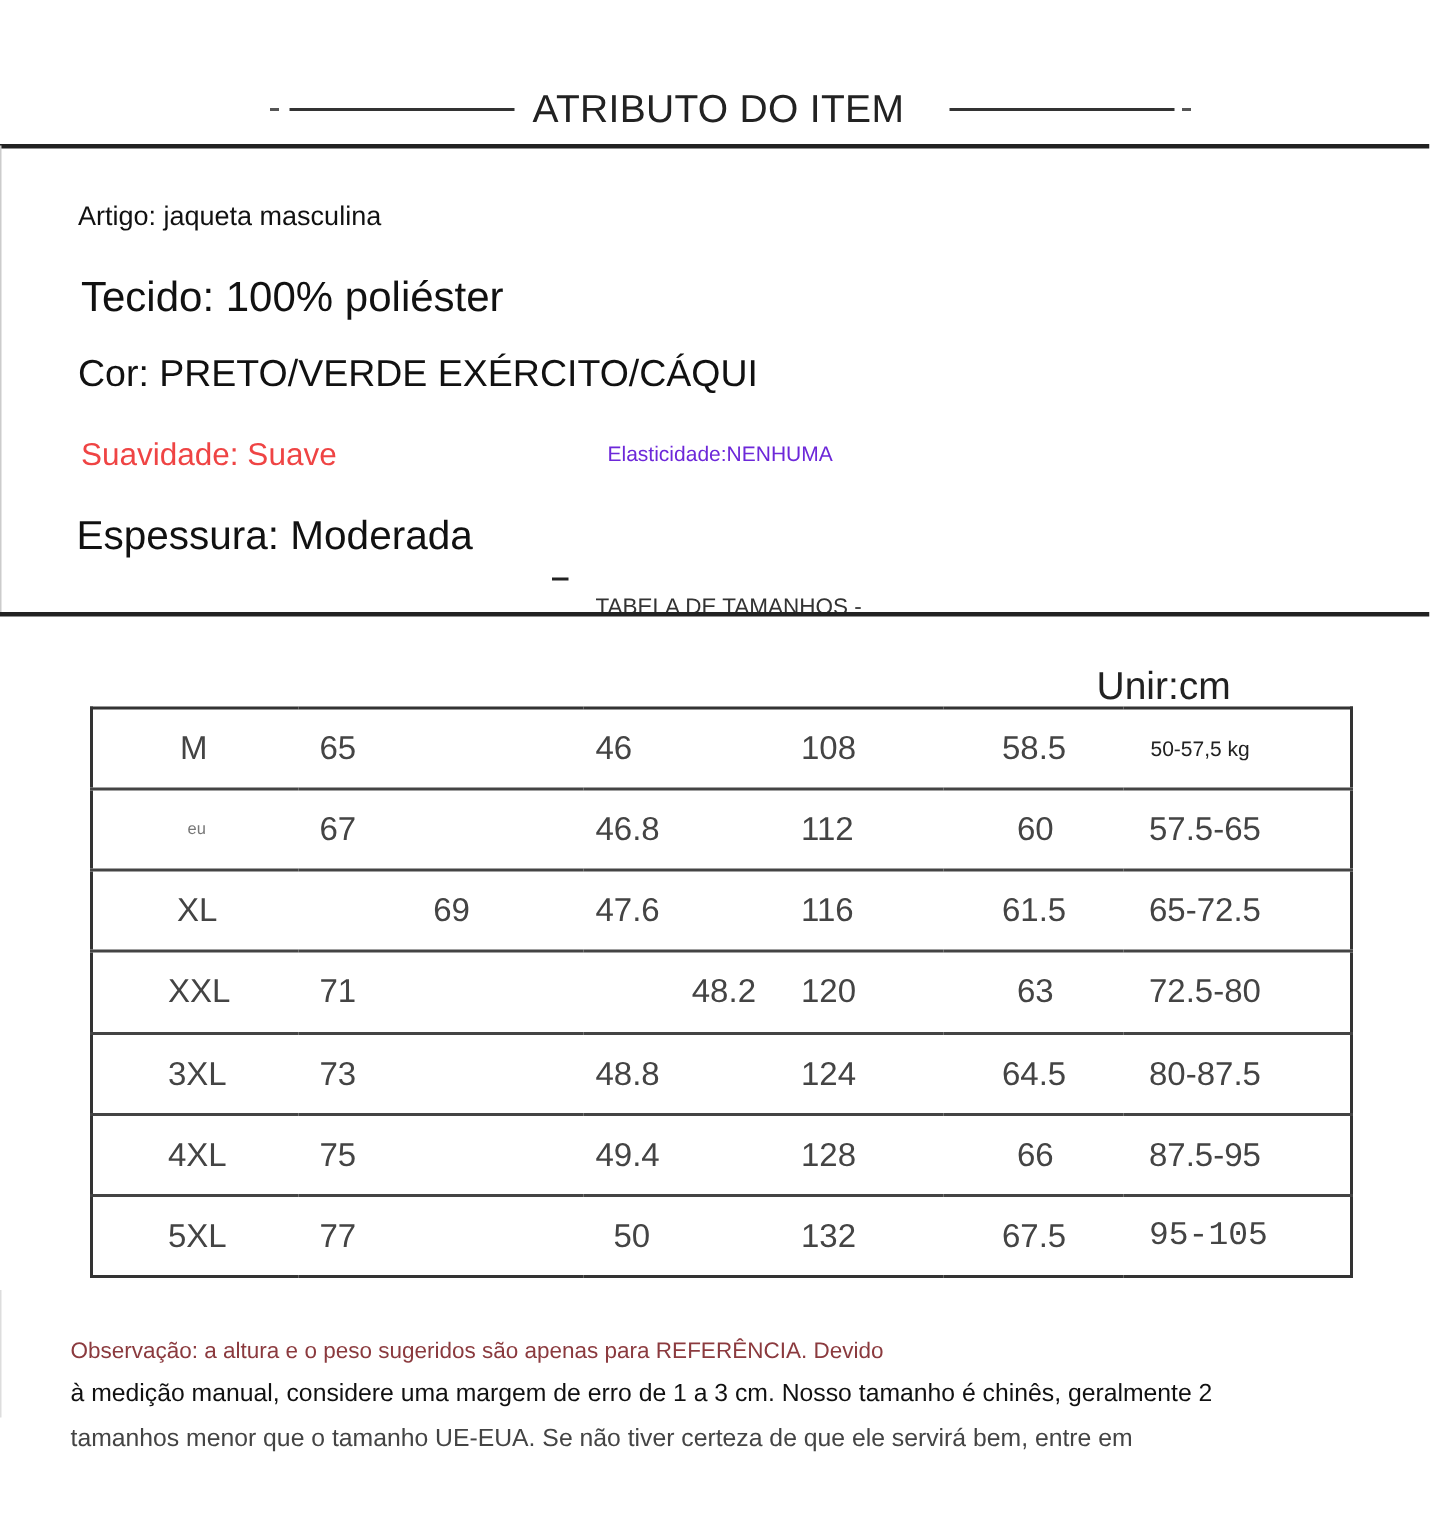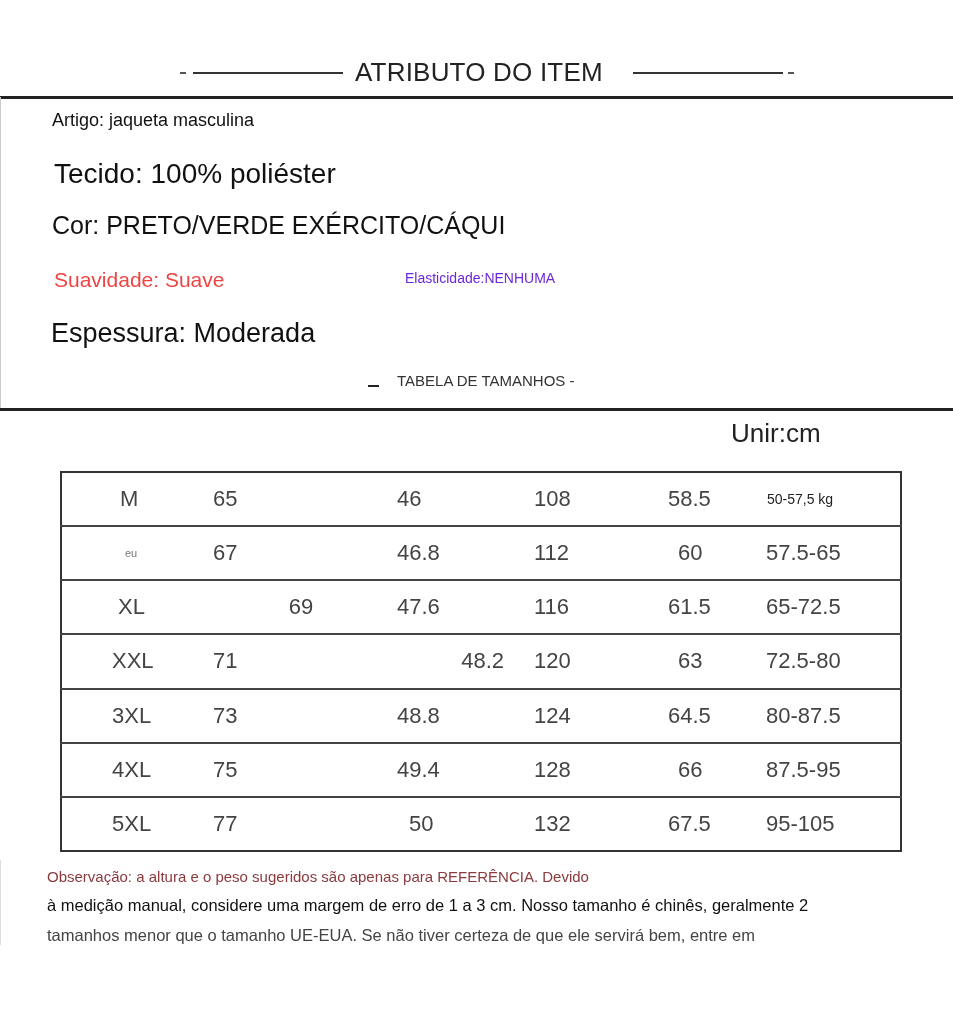--- a/index.html
+++ b/index.html
@@ -1,19 +1,19 @@
 <!DOCTYPE html>
 <html><head>
   <meta charset="utf-8">
   <style>
     * { box-sizing: border-box; margin: 0; padding: 0; }
     html, body { width: 953px; height: 1024px; background: #ffffff; overflow: hidden; }
     body { position: relative; font-family: "Liberation Sans", "DejaVu Sans", sans-serif; color: #111; }
 
-    .abs { position: absolute; white-space: nowrap; }
+    .abs { position: absolute; white-space: nowrap; margin-top: 24px; }
 
     
     .title-wrap { position: absolute; top: 52px; left: 0; width: 756px; height: 40px; }
     .title-dash { position: absolute; top: 20px; height: 2px; background: #333; }
     .title-dash.left { left: 193px; width: 150px; }
     .title-dash.right { left: 633px; width: 150px; }
     .title-tick { position: absolute; top: 20px; height: 2px; width: 6px; background: #555; }
     .title-tick.left { left: 180px; }
     .title-tick.right { left: 788px; }
     .title-text { position: absolute; top: 5px; left: 355px; font-size: 26px; color: #222; letter-spacing: 0.2px; }
@@ -163,21 +163,21 @@
     <td style="text-align:left;padding-left:30px;">128</td>
     <td style="text-align:left;padding-left:49px;">66</td>
     <td style="text-align:left;padding-left:17px;">87.5-95</td>
   </tr>
   <tr>
     <td style="text-align:left;padding-left:50px;">5XL</td>
     <td style="text-align:left;padding-left:14px;">77</td>
     <td style="text-align:left;padding-left:20px;">50</td>
     <td style="text-align:left;padding-left:30px;">132</td>
     <td style="text-align:left;padding-left:39px;">67.5</td>
-    <td style="text-align:left;padding-left:17px;">95-105</td>
+    <td style="text-align:left;padding-left:17px;font-family:Liberation Mono, monospace;">95-105</td>
   </tr>
 </tbody>
   </table>
 
 <div class="note-edge"></div>
 <div class="abs note-1">Observação: a altura e o peso sugeridos são apenas para REFERÊNCIA. Devido</div>
 <div class="abs note-2">à medição manual, considere uma margem de erro de 1 a 3 cm. Nosso tamanho é chinês, geralmente 2</div>
 <div class="abs note-3">tamanhos menor que o tamanho UE-EUA. Se não tiver certeza de que ele servirá bem, entre em</div>
 
 </body></html>

